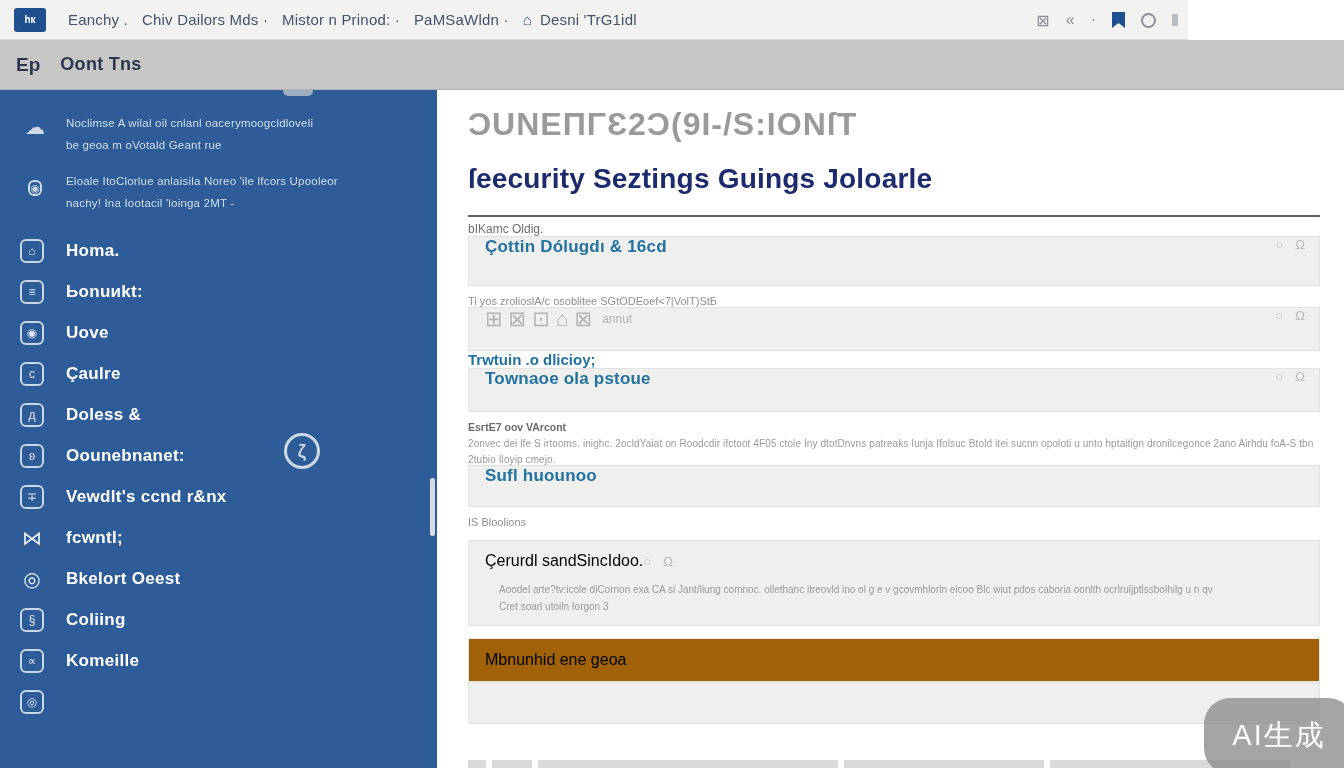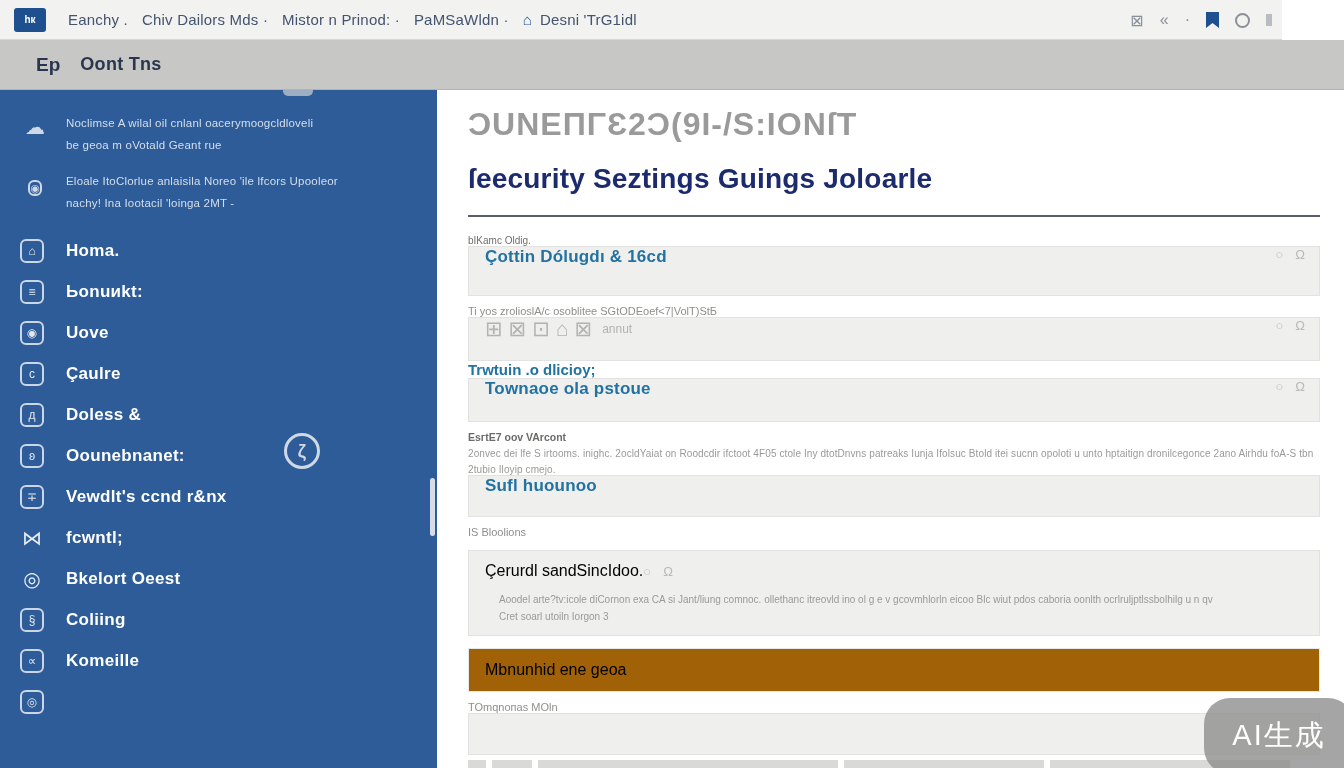--- a/index.html
+++ b/index.html
@@ -1,38 +1,38 @@
 <!DOCTYPE html>
 <html><head>
 <meta charset="utf-8">
 <style>
   * { margin:0; padding:0; box-sizing:border-box; }
   html,body { width:1344px; height:768px; overflow:hidden; }
   body { font-family:"Liberation Sans", sans-serif; background:#ffffff; position:relative; }
 
   
-  .topbar { position:absolute; left:0; top:0; width:1282px; height:40px;
+  .topbar { position:absolute; left:0; top:0; width:1188px; height:40px;
             background:#f2f2f0; display:flex; align-items:center; border-bottom:1px solid #d8d8d6; }
   .logo { width:32px; height:24px; background:#1e4f8f; border-radius:3px; margin-left:14px;
           color:#fff; font-size:10px; font-weight:bold; display:flex; align-items:center; justify-content:center; }
   .menu { display:flex; align-items:center; gap:14px; margin-left:22px; font-size:15px;
           color:#44536f; letter-spacing:.2px; }
   .menu-item { cursor:default; white-space:nowrap; }
   .app-ico { color:#1e4f8f; font-size:15px; font-weight:bold; margin-right:-6px; }
   .top-icons { position:absolute; right:10px; top:0; height:40px; display:flex; align-items:center; gap:16px;
                color:#8a8f98; font-size:16px; }
   .flag { width:13px; height:16px; background:#1e4f8f;
           clip-path:polygon(0 0,100% 0,100% 100%,50% 68%,0 100%); }
   .ring { width:15px; height:15px; border:2px solid #8a8f98; border-radius:50%; }
   .sliver { width:6px; height:12px; background:#b9bcc2; }
 
   
   .titlebar { position:absolute; left:0; top:40px; width:1344px; height:50px;
               background:#c7c7c5; display:flex; align-items:center; border-bottom:1px solid #b2b2b0; }
-  .titlebar .prefix { margin-left:36px; font-size:19px; font-weight:bold; color:#2a3550; }
+  .titlebar .prefix { margin-left:16px; font-size:19px; font-weight:bold; color:#2a3550; }
   .titlebar .ttl { margin-left:20px; font-size:18px; font-weight:bold; color:#2a3550; letter-spacing:.3px; }
 
   
   .sidebar { position:absolute; left:0; top:90px; width:437px; height:678px;
              background:#2d5c99; color:#fff; overflow:hidden; }
   .side-pill { position:absolute; left:283px; top:-4px; width:30px; height:10px;
                background:#b9c2cc; border-radius:6px; opacity:.8; }
   .info { display:flex; gap:16px; padding:22px 18px 0 20px; }
   .info + .info { padding-top:14px; }
   .info .ic { flex:0 0 30px; font-size:20px; color:#cfd9e6; text-align:center; line-height:30px; }
@@ -50,21 +50,21 @@
            display:flex; align-items:center; justify-content:center; }
   .side-scroll { position:absolute; right:2px; top:388px; width:5px; height:58px;
                  background:#d6dde6; border-radius:3px; }
 
   
   .main { position:absolute; left:437px; top:90px; width:907px; height:678px;
           background:#ffffff; padding:16px 24px 0 31px; overflow:hidden; }
   .eyebrow { font-size:32px; font-weight:bold; color:#9a9a9a; letter-spacing:1px; }
   .pagetitle { margin-top:20px; font-size:28px; font-weight:bold; color:#1b2b6d; letter-spacing:.2px; }
   .rule { margin-top:20px; border:none; border-top:2px solid #5a5f6a; }
-  .meta { margin-top:18px; font-size:10px; color:#6e6e6c; }
+  .meta { margin-top:5px; font-size:12px; color:#6e6e6c; }
 
   .bar { background:#efefed; border:1px solid #e2e2e0; height:50px;
          display:flex; align-items:flex-start; padding:0 14px 0 16px; cursor:pointer; }
   .bar.small { height:44px; }
   .bar.thin { height:42px; }
   .bar .btitle { font-size:17px; font-weight:bold; color:#2272a2; letter-spacing:.2px; }
   .bar .spacer { flex:1; }
   .bar-icons { display:flex; gap:12px; color:#b9b9b7; font-size:13px; }
   .bar-icons span { cursor:pointer; }
 
@@ -257,21 +257,20 @@
         <span>Ω</span>
       </span>
     </div>
     <div class="ptext">Aoodel arte?tv:icole diCornon exa CA si Jant/liung comnoc. ollethanc itreovld ino ol g e v gcovmhlorln eicoo Blc wiut pdos caboria oonlth ocrlruljptlssbolhilg u n qv</div>
     <div class="ptext">Cret soarl utoiln Iorgon 3</div>
   </div>
 
   <div class="bar-light">
     <span class="btitle">Mbnunhid ene geoa</span>
   </div>
-  <div class="note">TOmqnoпаs MOln</div>
 
   <div class="bar thin">
 
     <span class="spacer"></span>
 
   </div>
 
   <div class="bottom-strip">
     <i class="bs1"></i>
     <i class="bs2"></i>

